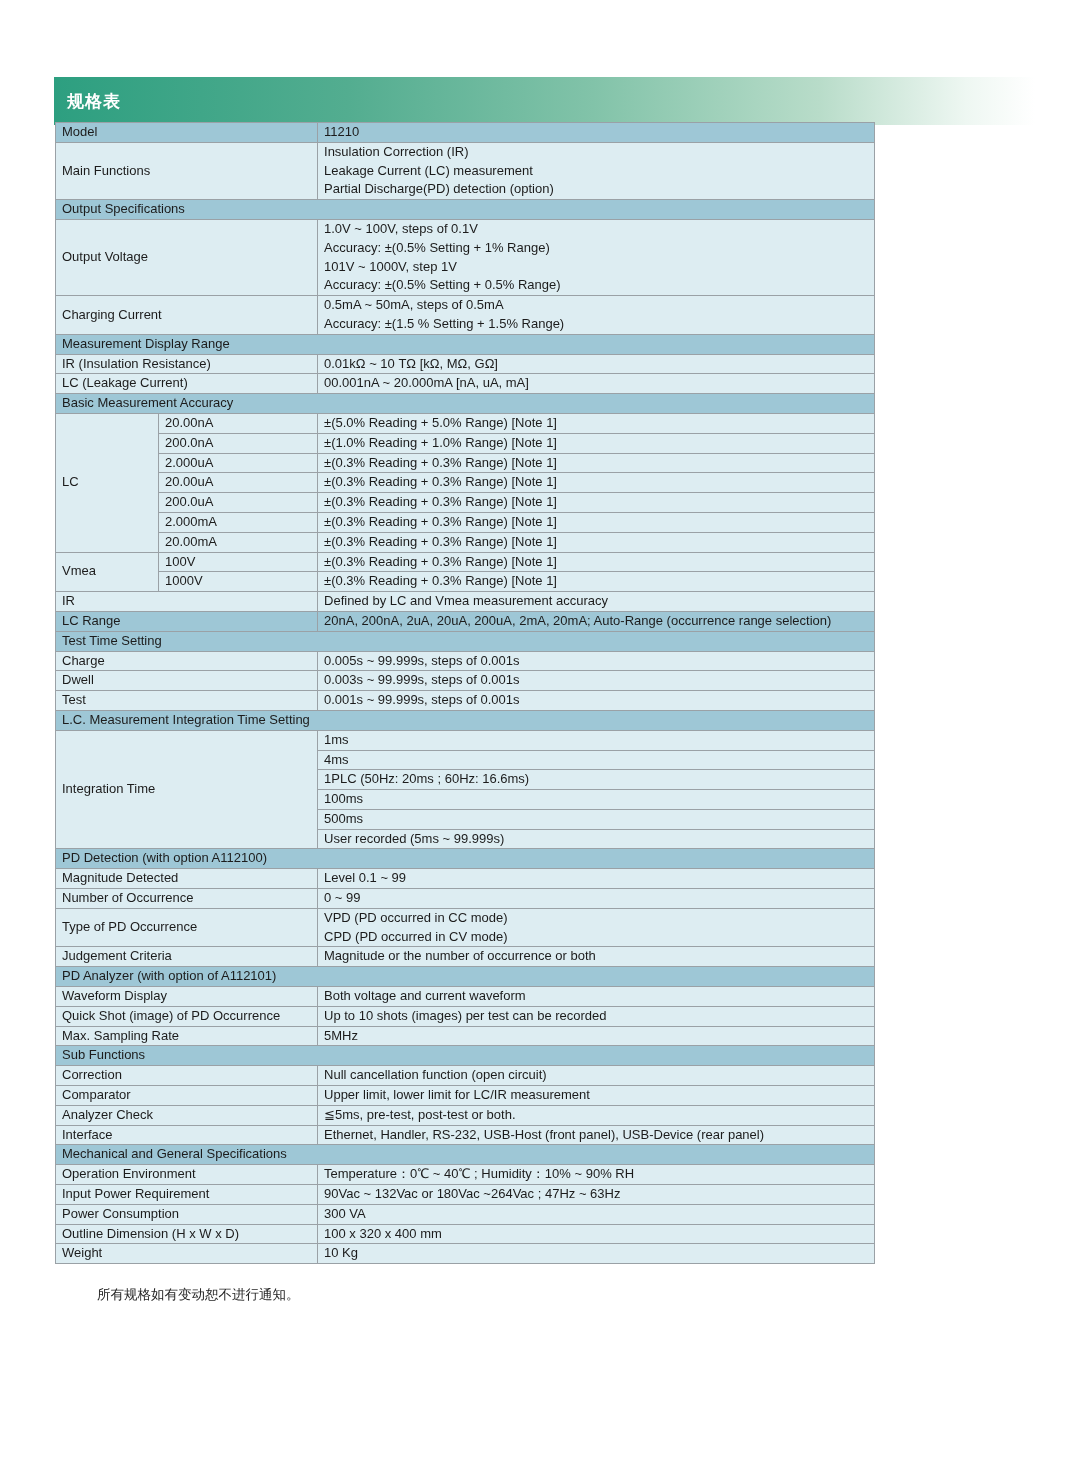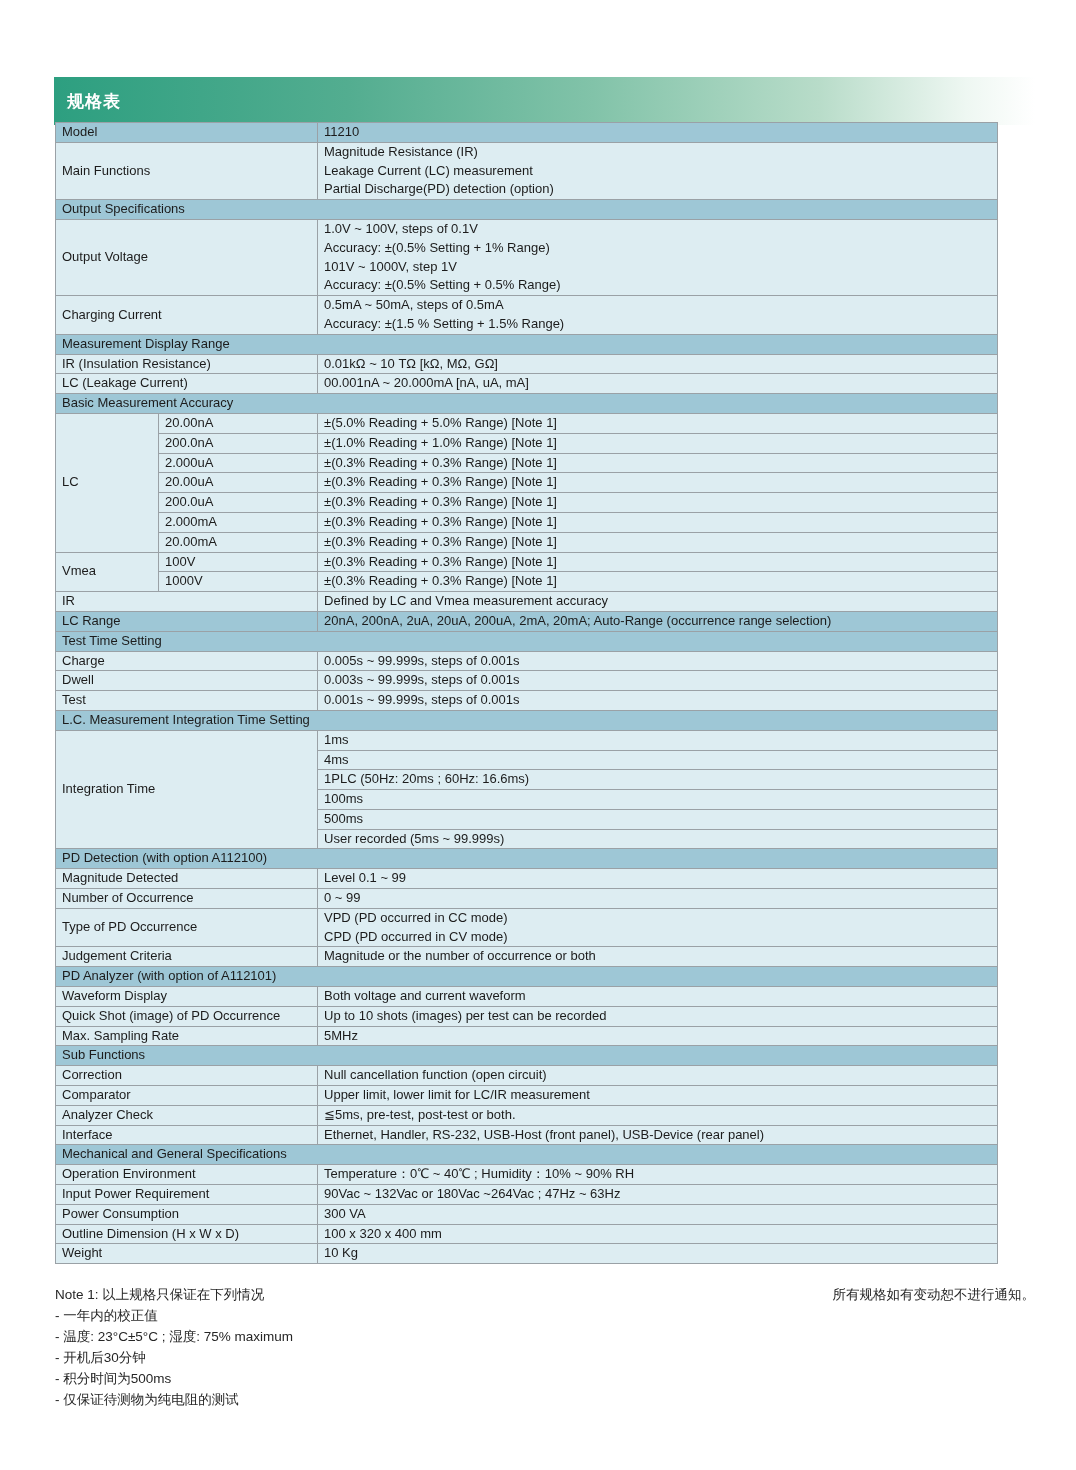--- a/index.html
+++ b/index.html
@@ -26,21 +26,21 @@
     color: #ffffff;
     font-size: 17px;
     font-weight: bold;
     letter-spacing: 1px;
     padding-left: 13px;
   }
   table.spec-table {
     position: absolute;
     left: 55px;
     top: 122px;
-    width: 943px;
+    width: 820px;
     border-collapse: collapse;
     table-layout: fixed;
   }
   table.spec-table td {
     border: 1.5px solid #9aa1a6;
     padding: 0 6px;
     font-size: 13px;
     vertical-align: middle;
     overflow: hidden;
   }
@@ -86,21 +86,21 @@
           </td>
           <td class="hl">
             <div class="line">11210</div>
           </td>
         </tr>
         <tr>
           <td class="lt" colspan="2">
             <div class="line">Main Functions</div>
           </td>
           <td class="lt">
-            <div class="line">Magnitude Resistance (IR)</div>
+            <div class="line">Insulation Correction (IR)</div>
             <div class="line">Leakage Current (LC) measurement</div>
             <div class="line">Partial Discharge(PD) detection (option)</div>
           </td>
         </tr>
         <tr>
           <td class="hl" colspan="3">
             <div class="line">Output Specifications</div>
           </td>
         </tr>
         <tr>
@@ -456,24 +456,16 @@
             <div class="line">Weight</div>
           </td>
           <td class="lt">
             <div class="line">10 Kg</div>
           </td>
         </tr>
       </tbody>
   </table>
 
   <div class="notes">
-    <div class="notes-left" id="notes-left">
-        <div class="note-line">Note 1: 以上规格只保证在下列情况</div>
-        <div class="note-line">- 一年内的校正值</div>
-        <div class="note-line">- 温度: 23°C±5°C ; 湿度: 75% maximum</div>
-        <div class="note-line">- 开机后30分钟</div>
-        <div class="note-line">- 积分时间为500ms</div>
-        <div class="note-line">- 仅保证待测物为纯电阻的测试</div>
-      </div>
     <div class="right-note">所有规格如有变动恕不进行通知。</div>
   </div>
 
 </div>
 
 </body></html>

